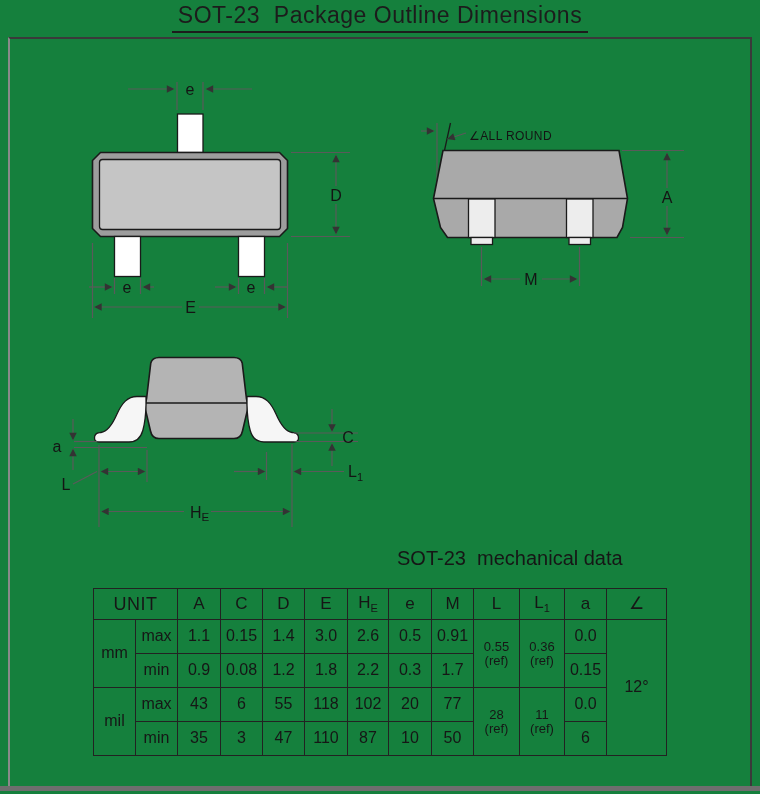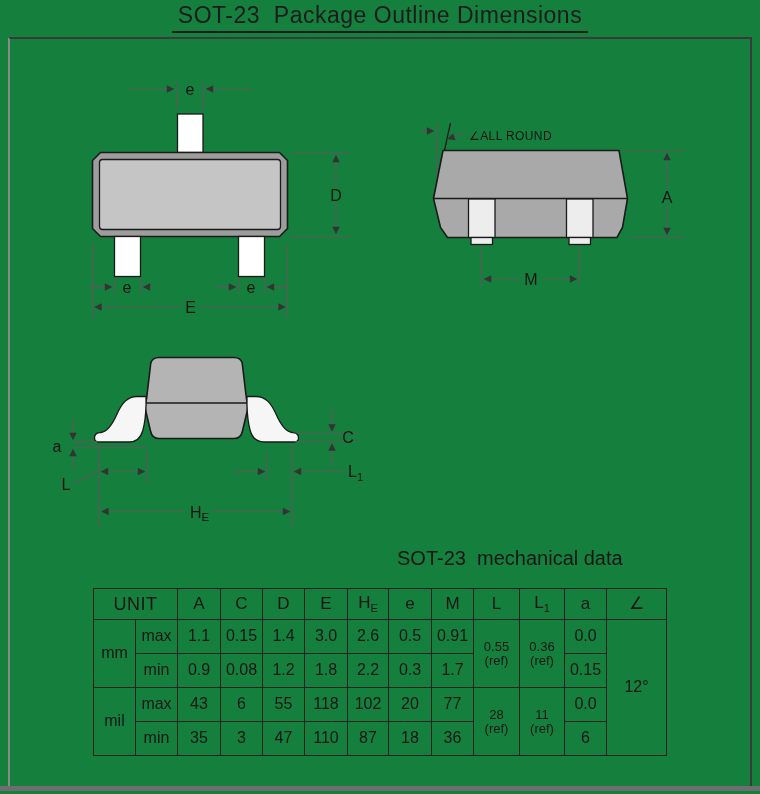--- a/index.html
+++ b/index.html
@@ -246,21 +246,21 @@
           </td>
       <td>0.0</td>
     </tr>
     <tr>
       <td>min</td>
       <td>35</td>
       <td>3</td>
       <td>47</td>
       <td>110</td>
       <td>87</td>
-      <td>18</td>
-      <td>36</td>
+      <td>10</td>
+      <td>50</td>
       <td>6</td>
     </tr>
   </tbody>
     </table>
 
   <div id="bottom-rule"></div>
 </div>
 
 </body></html>

